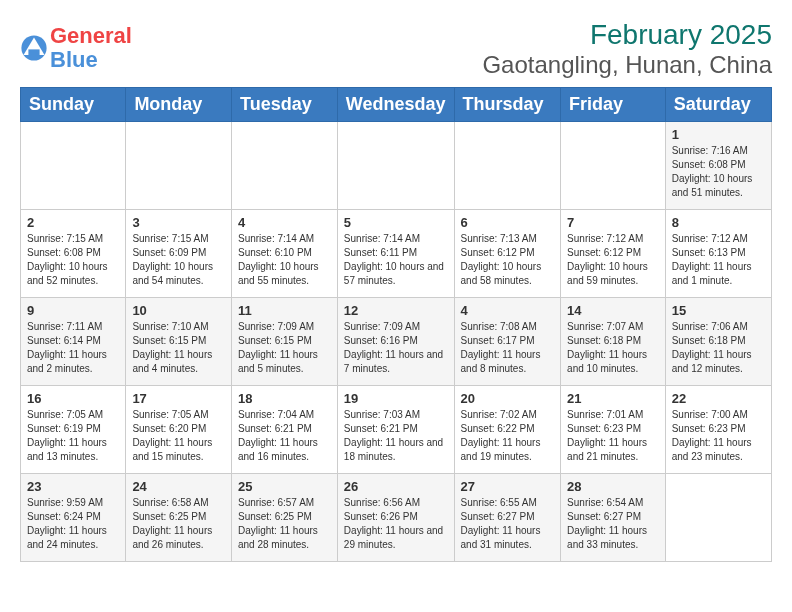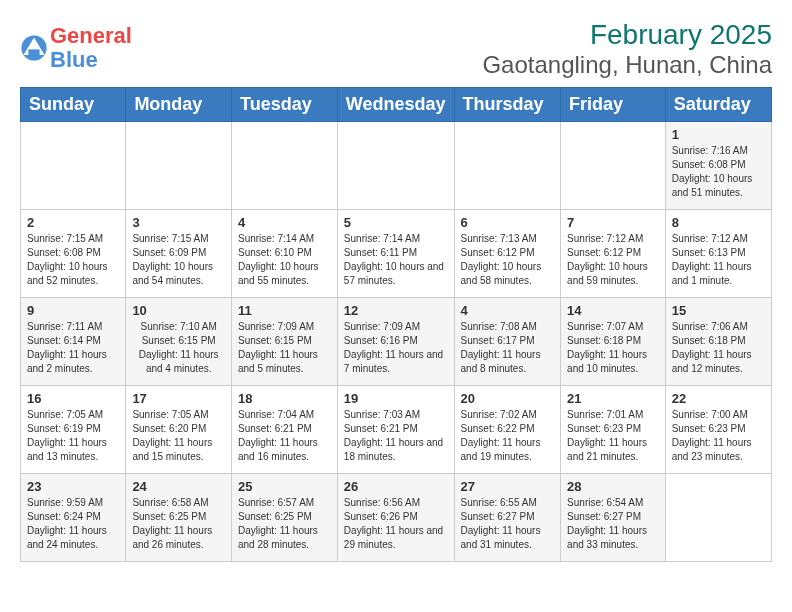--- a/index.html
+++ b/index.html
@@ -186,21 +186,21 @@
       </tr>
       <tr>
         <td>
           <span class="day-number">9</span>
           <div class="day-info" style="white-space: pre-line;">Sunrise: 7:11 AM
 Sunset: 6:14 PM
 Daylight: 11 hours and 2 minutes.</div>
         </td>
         <td>
           <span class="day-number">10</span>
-          <div class="day-info" style="white-space: pre-line; text-align: center;">Sunrise: 7:10 AM
+          <div class="day-info" style="white-space: pre-line;">Sunrise: 7:10 AM
 Sunset: 6:15 PM
 Daylight: 11 hours and 4 minutes.</div>
         </td>
         <td>
           <span class="day-number">11</span>
           <div class="day-info" style="white-space: pre-line;">Sunrise: 7:09 AM
 Sunset: 6:15 PM
 Daylight: 11 hours and 5 minutes.</div>
         </td>
         <td>

